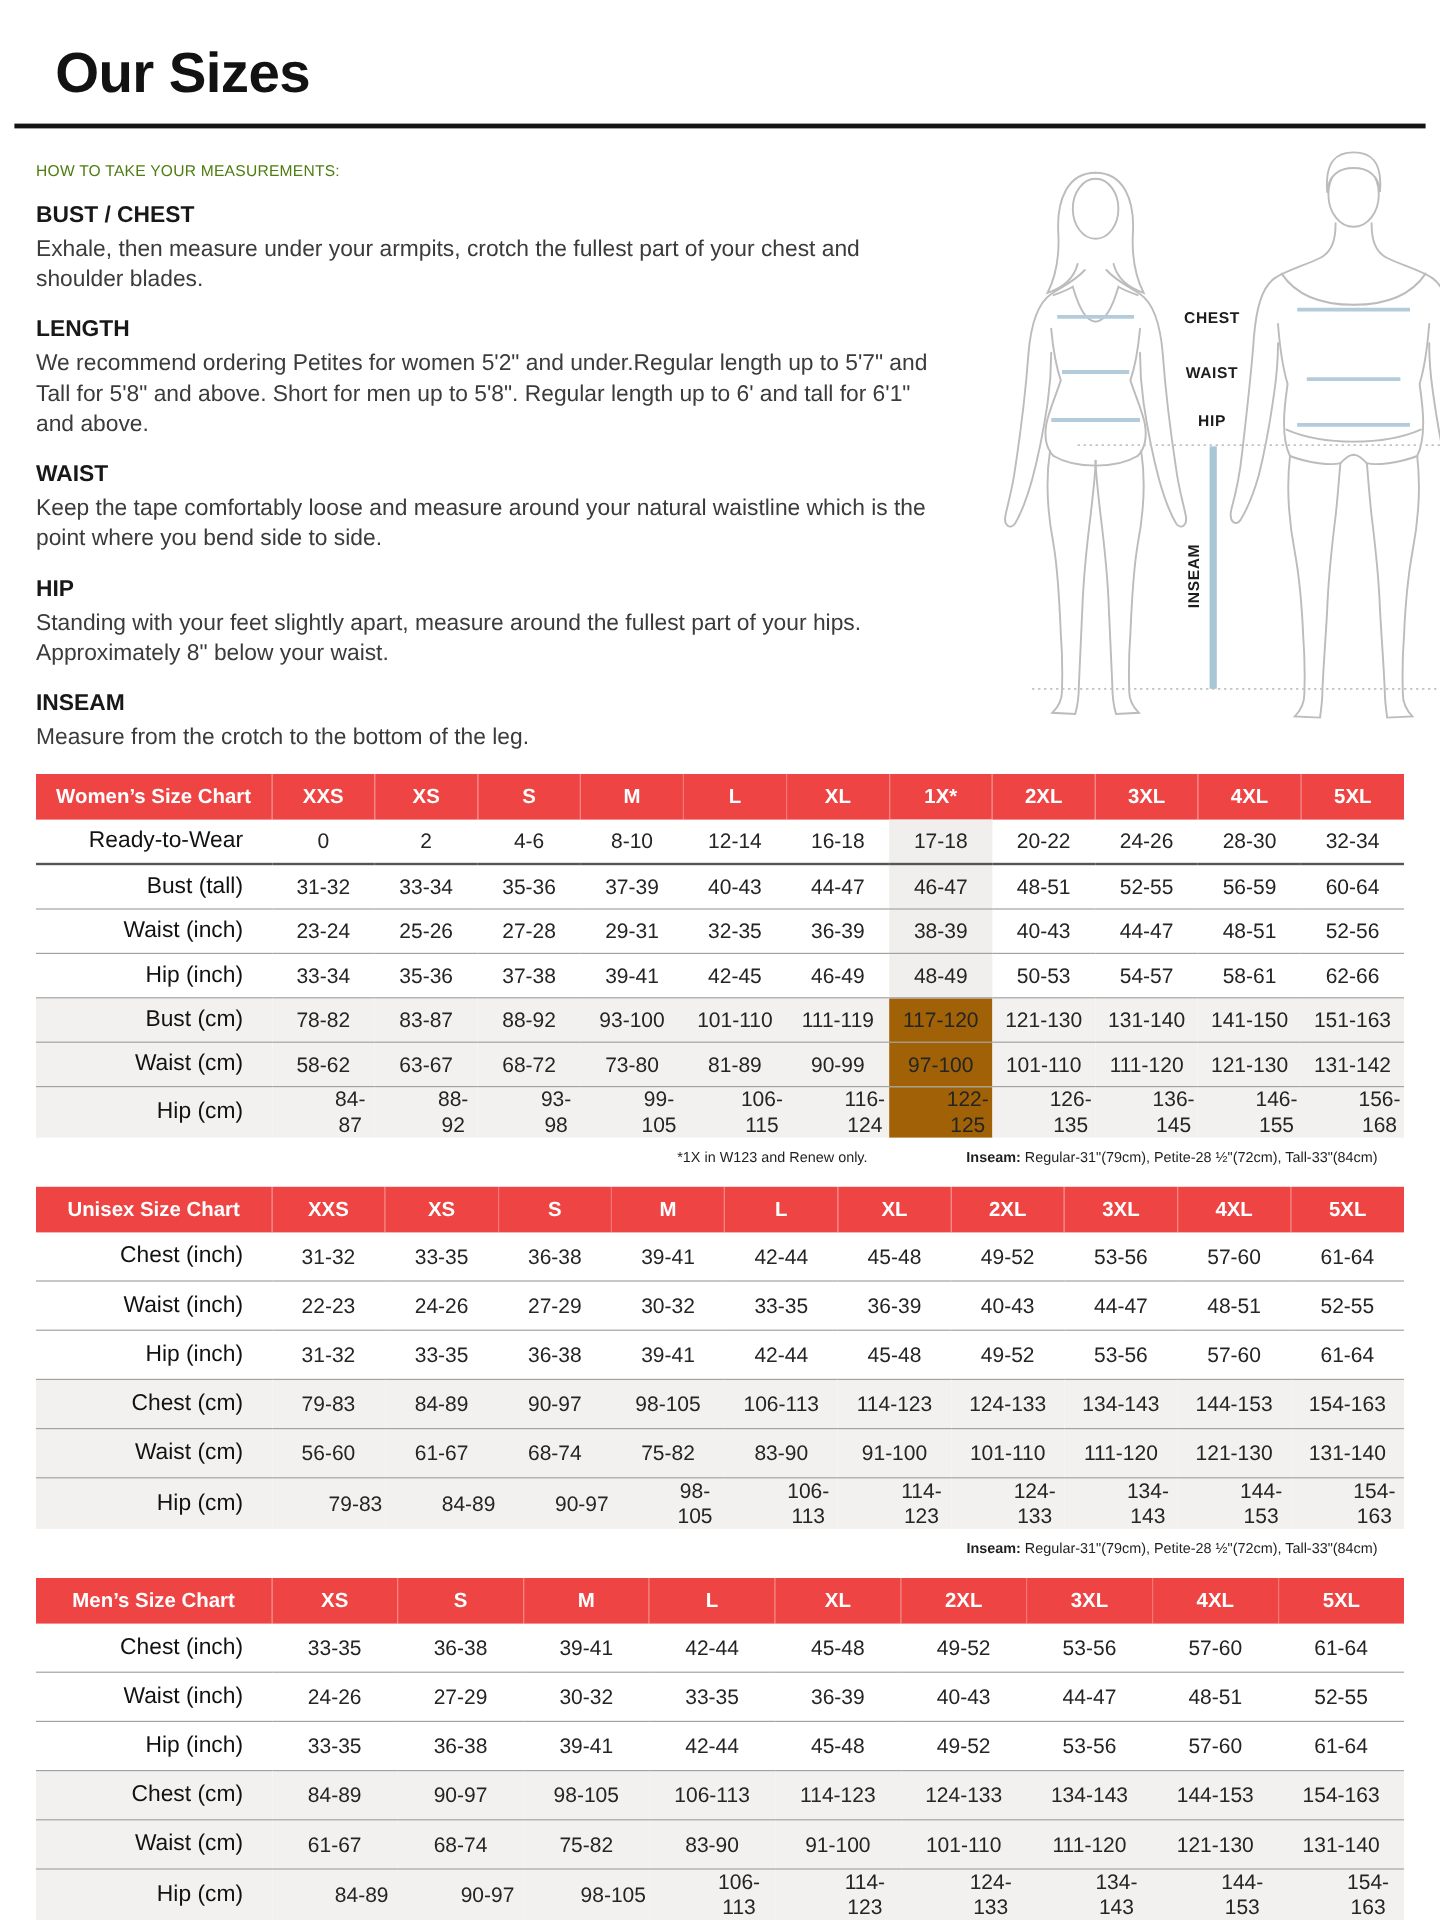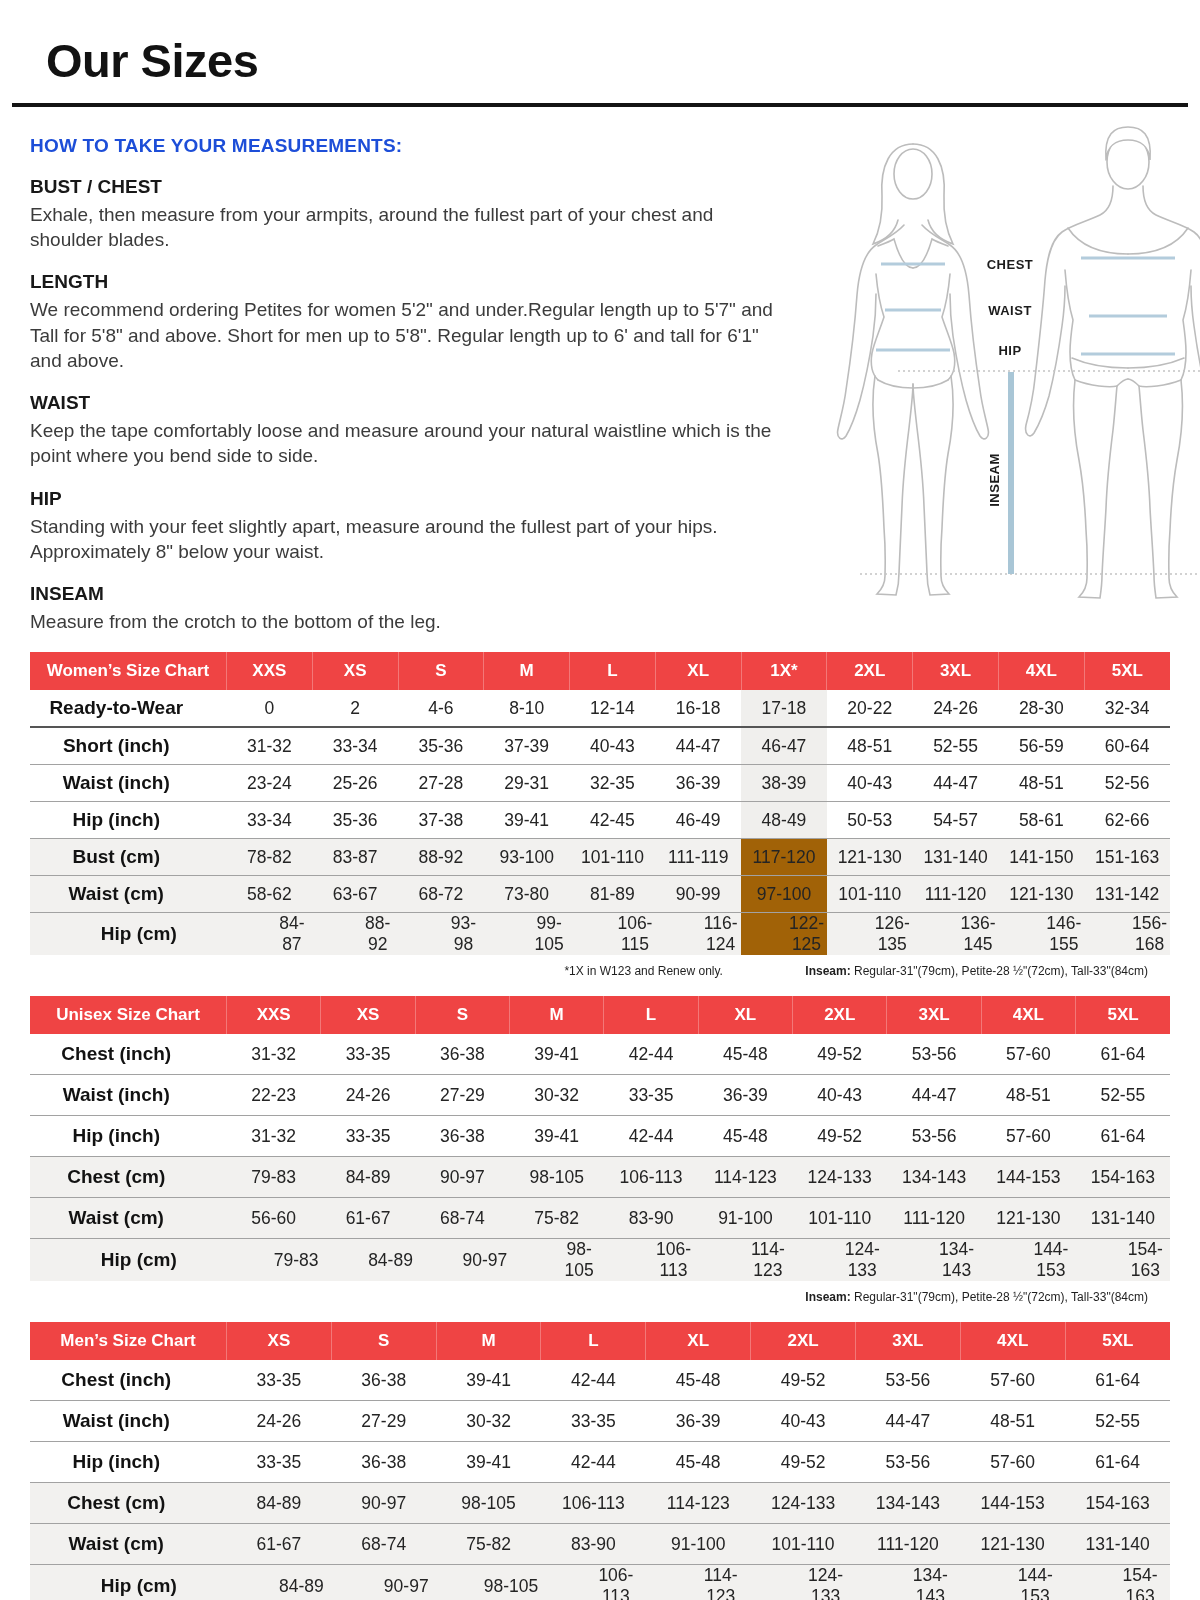--- a/index.html
+++ b/index.html
@@ -1,34 +1,34 @@
 <!DOCTYPE html>
 <html><head>
 <meta charset="utf-8">
 <style>
   html,body{margin:0;padding:0;background:#fff;}
   body{width:1200px;height:1600px;font-family:"Liberation Sans",sans-serif;color:#1c1c1c;position:relative;overflow:hidden;}
   .container{padding:0 30px;position:relative;}
   h1{margin:16px;padding-top:20px;font-size:47px;font-weight:800;letter-spacing:-0.5px;color:#121212;line-height:1.08;}
   .rule{height:4px;background:#141414;margin:15px -18px 0 -18px;}
   .textcol{width:748px;}
-  .howto-heading{margin:28px 0 0 0;font-size:19px;font-weight:700;letter-spacing:.2px;color:#1d4ed8;}
+  .howto-heading{margin:28px 0 0 0;font-size:13px;font-weight:400;letter-spacing:.2px;color:#4d7c0f;}
   .sec-label{margin:19px 0 0 0;font-size:19px;font-weight:800;color:#181818;}
   .sec-text{margin:4px 0 0 0;font-size:19px;line-height:1.33;color:#3b3b3b;}
   
   .figure-wrap{position:absolute;left:818px;top:106px;width:420px;height:496px;}
   .fig-label{font-size:13px;font-weight:bold;letter-spacing:.5px;fill:#1c1c1c;}
   
   table.size{width:1140px;border-collapse:collapse;table-layout:fixed;margin-top:18px;}
   table.size th{background:#ef4444;color:#fff;font-size:17px;font-weight:bold;height:38px;padding:0;}
   table.size th + th{border-left:1px solid rgba(255,255,255,.28);}
   table.size th.t-title{width:196px;font-size:17px;}
   table.size td{text-align:center;font-size:17.5px;color:#242424;height:36px;padding:0;border-bottom:1.5px solid #a2a2a2;}
   table.size tr:last-child td{border-bottom:none;padding-left:45px;}
-  table.size td.rlabel{font-weight:bold;padding-right:24px;font-size:19px;color:#121212;}
+  table.size td.rlabel{font-weight:normal;text-align:right;padding-right:24px;font-size:19px;color:#121212;}
   table.size tr.shaded td{background:#f2f1ef;}
   table.size td.hl{background:#f0efed;}
   table.size tr.shaded td.hl{background:#a16207;}
   table.size tr.first-row td{border-bottom:2.5px solid #555;}
   table.tall td{height:40px;}
   .footrow{width:1140px;display:flex;justify-content:space-between;align-items:baseline;margin-top:9px;font-size:12px;color:#1f1f1f;}
   .footrow .pad{flex:0 0 452px;}
   .footrow.right{justify-content:flex-end;}
   .inseam-note{padding-right:22px;}
   .inseam-note b{font-weight:800;}
@@ -38,21 +38,21 @@
 <body>
 
 <div class="container">
   <h1>Our Sizes</h1>
   <div class="rule"></div>
 
   <div class="textcol">
     <h2 class="howto-heading">HOW TO TAKE YOUR MEASUREMENTS:</h2>
 
     <h3 class="sec-label">BUST / CHEST</h3>
-    <p class="sec-text">Exhale, then measure from your armpits, around the fullest part of your chest and shoulder blades.</p>
+    <p class="sec-text">Exhale, then measure under your armpits, crotch the fullest part of your chest and shoulder blades.</p>
 
     <h3 class="sec-label">LENGTH</h3>
     <p class="sec-text">We recommend ordering Petites for women 5'2" and under.Regular length up to 5'7" and Tall for 5'8" and above. Short for men up to 5'8". Regular length up to 6' and tall for 6'1" and above.</p>
 
     <h3 class="sec-label">WAIST</h3>
     <p class="sec-text">Keep the tape comfortably loose and measure around your natural waistline which is the point where you bend side to side.</p>
 
     <h3 class="sec-label">HIP</h3>
     <p class="sec-text">Standing with your feet slightly apart, measure around the fullest part of your hips. Approximately 8" below your waist.</p>
 
@@ -137,21 +137,21 @@
           <td>8-10</td>
           <td>12-14</td>
           <td>16-18</td>
           <td class="hl">17-18</td>
           <td>20-22</td>
           <td>24-26</td>
           <td>28-30</td>
           <td>32-34</td>
         </tr>
         <tr>
-          <td class="rlabel">Short (inch)</td>
+          <td class="rlabel">Bust (tall)</td>
           <td>31-32</td>
           <td>33-34</td>
           <td>35-36</td>
           <td>37-39</td>
           <td>40-43</td>
           <td>44-47</td>
           <td class="hl">46-47</td>
           <td>48-51</td>
           <td>52-55</td>
           <td>56-59</td>

